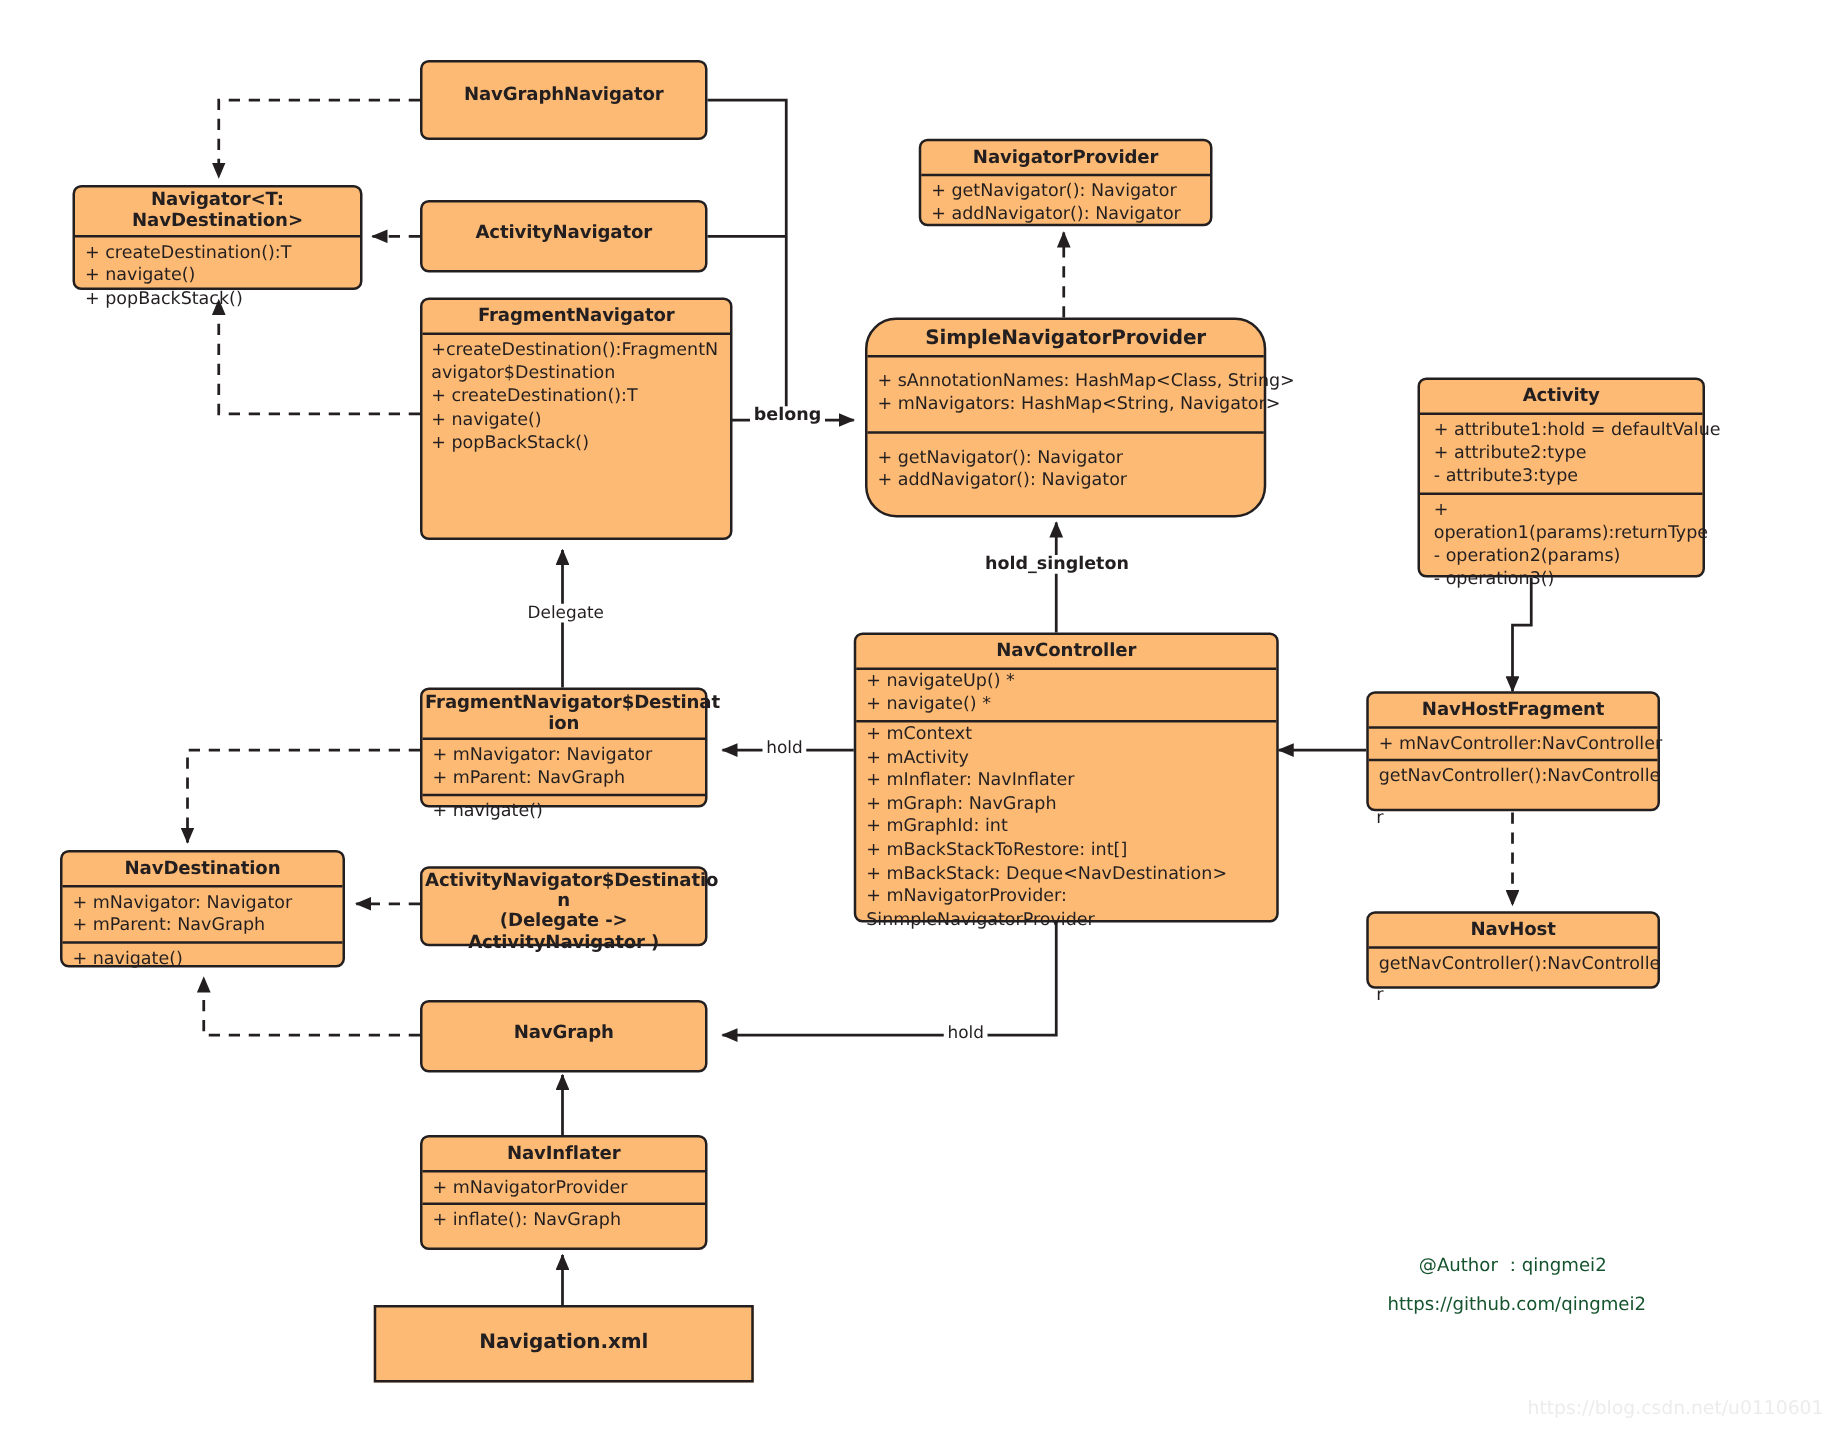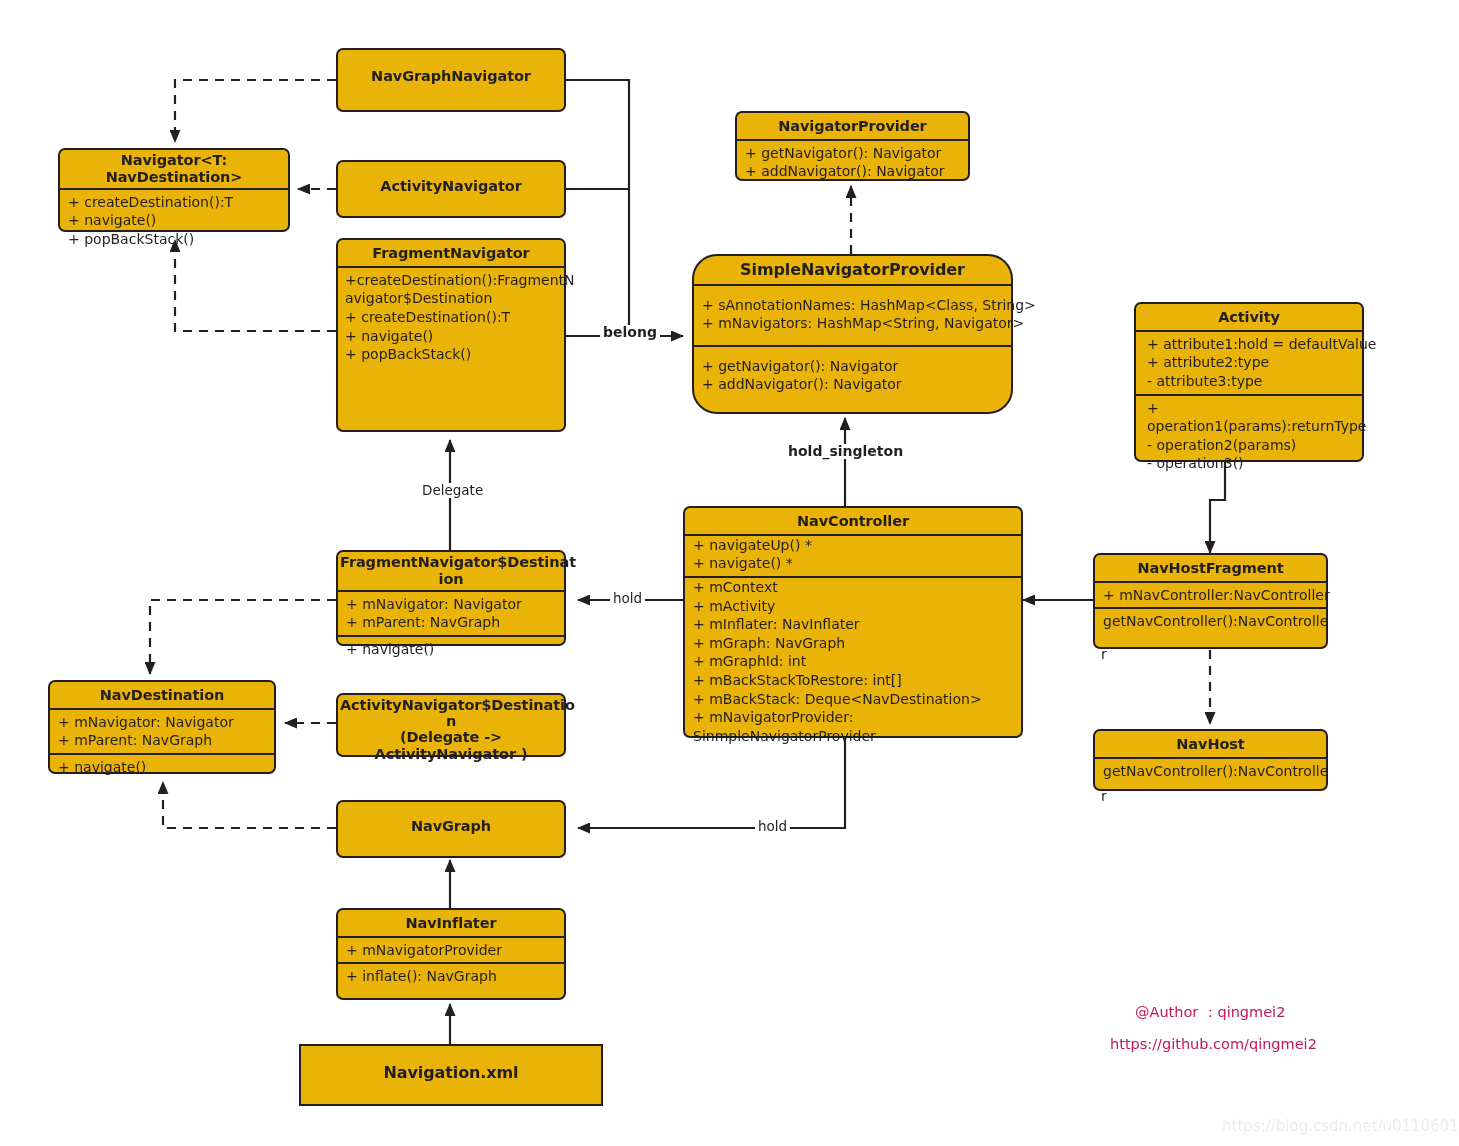--- a/index.html
+++ b/index.html
@@ -20,21 +20,21 @@
     left: 0;
     top: 0;
     width: 1459px;
     height: 1146px;
   }
   .uml-box {
     position: absolute;
     box-sizing: border-box;
     border: 2.2px solid #231f20;
     border-radius: 7px;
-    background: #eab308;
+    background: #fdba74;
     overflow: visible;
   }
   .uml-box.square {
     border-radius: 0;
     border-width: 2.4px;
   }
   .cmp {
     box-sizing: border-box;
     padding: 3px 7px 3px 8px;
   }
@@ -70,21 +70,21 @@
     padding: 0 3px;
     white-space: nowrap;
     line-height: 1.1;
   }
   .edge-label.bold {
     font-weight: bold;
     font-size: 14px;
   }
   .credit {
     position: absolute;
-    color: #be185d;
+    color: #14532d;
     font-size: 14.5px;
     white-space: nowrap;
   }
   .watermark {
     position: absolute;
     color: #ececec;
     font-size: 15px;
     white-space: nowrap;
   }
   .overflow-line {
@@ -180,21 +180,21 @@
       <div>+ createDestination():T</div>
       <div>+ navigate()</div>
       <div>+ popBackStack()</div>
     </div>
   </div>
 
   <div class="uml-box" style="left:336px; top:160px; width:230px; height:58px;">
     <div class="cmp cls-title" style="padding-top:16px;">ActivityNavigator</div>
   </div>
 
-  <div class="uml-box" style="left:336px; top:238px; width:230px; height:194px;">
+  <div class="uml-box" style="left:336px; top:238px; width:250px; height:194px;">
     <div class="cmp cls-title">FragmentNavigator</div>
     <div class="cmp cls-body" style="padding-left:7px;">
       <div>+createDestination():FragmentN</div>
       <div>avigator$Destination</div>
       <div>+ createDestination():T</div>
       <div>+ navigate()</div>
       <div>+ popBackStack()</div>
     </div>
   </div>
 

